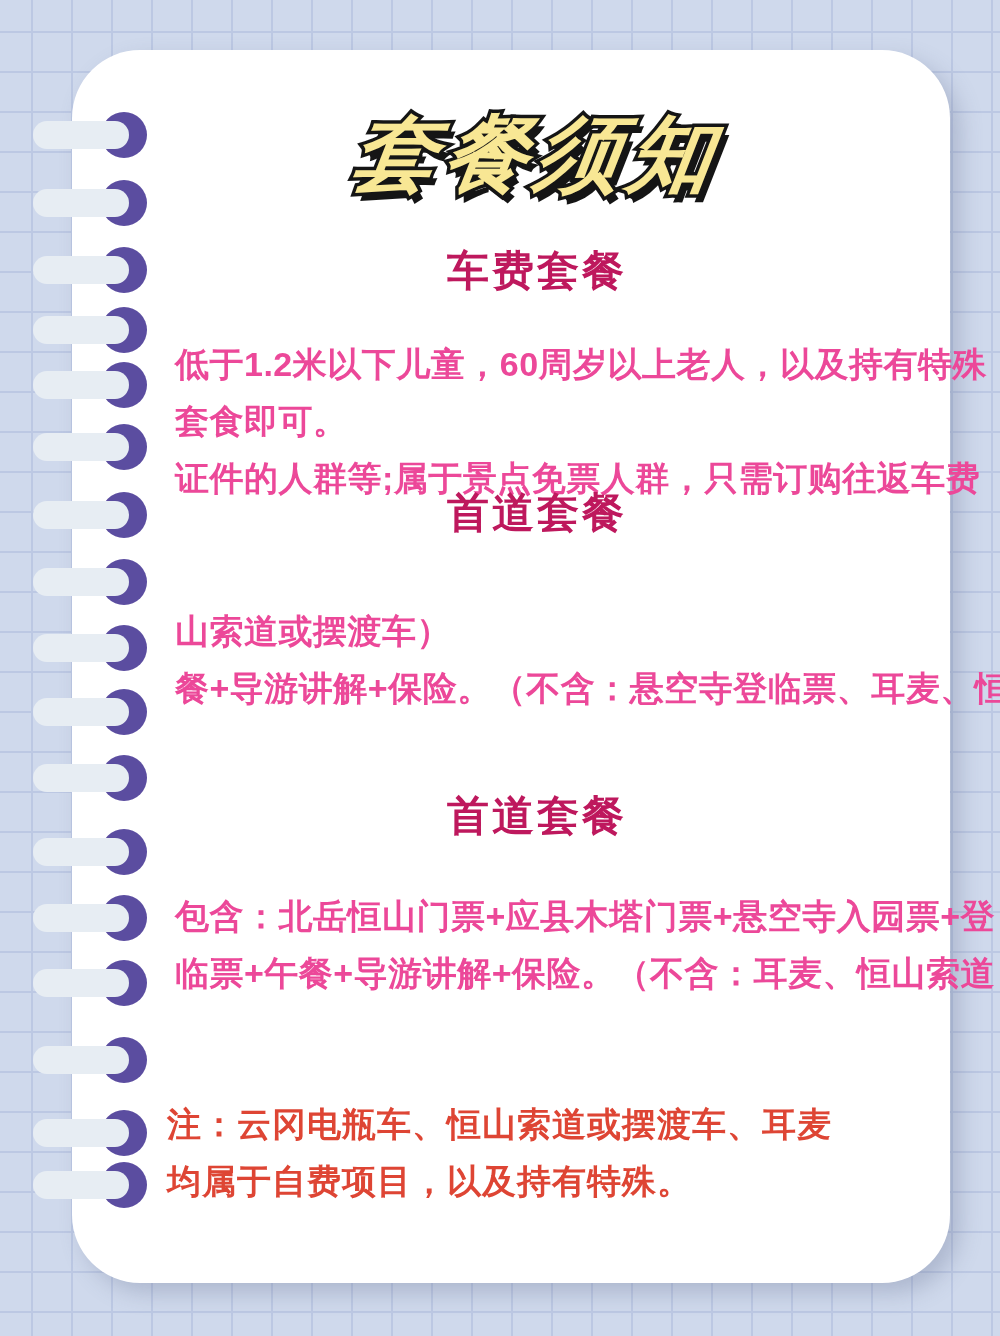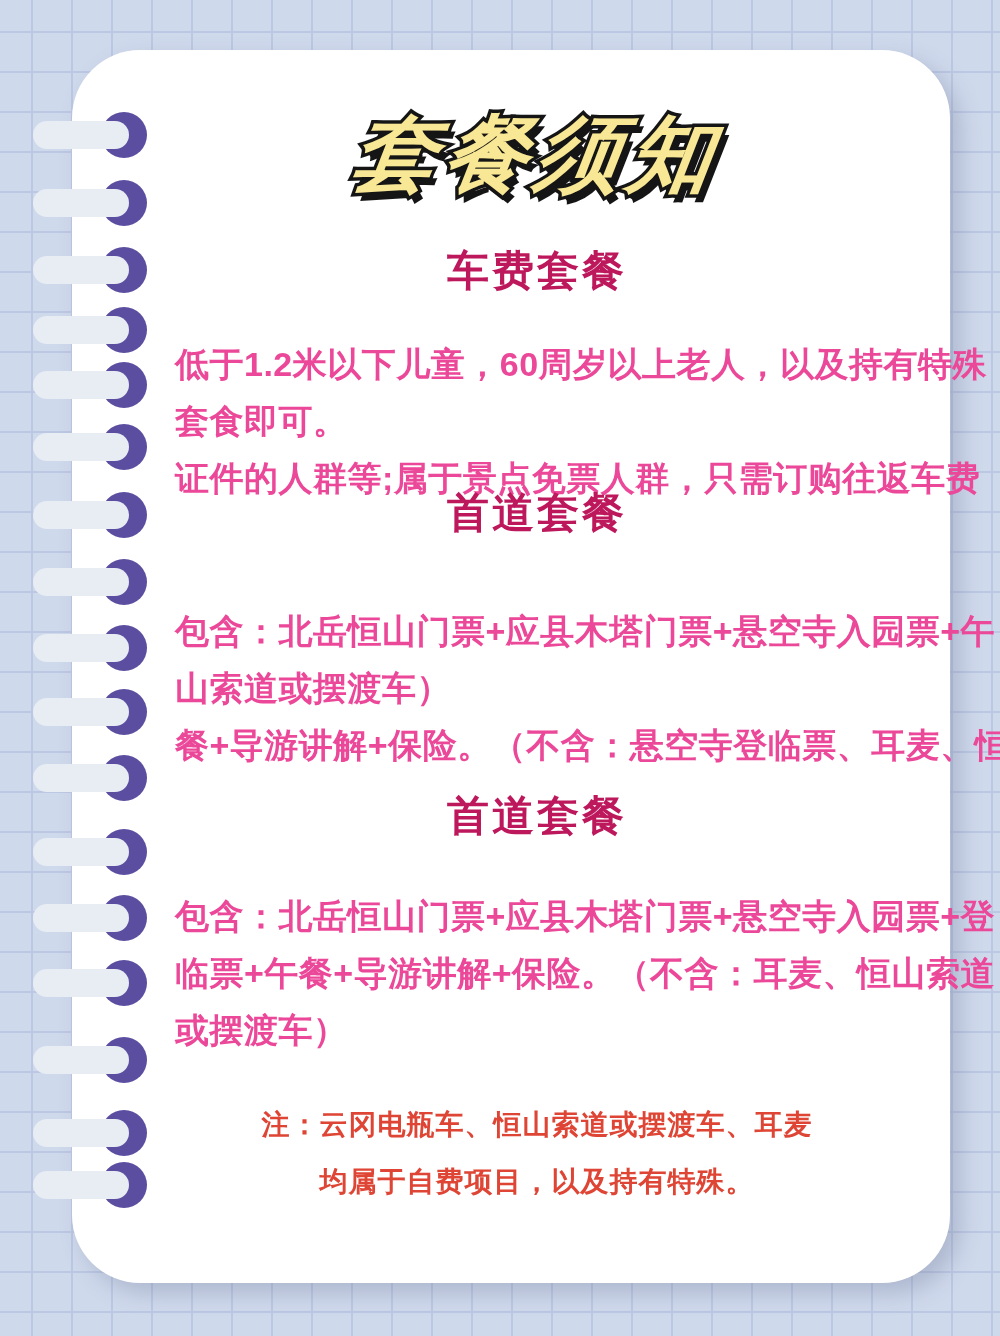--- a/index.html
+++ b/index.html
@@ -80,22 +80,21 @@
     line-height: 57px;
     letter-spacing: 0.5px;
   }
   .sec-body.b1 { top: 286px; }
   .sec-body.b2 { top: 553px; }
   .sec-body.b3 { top: 838px; }
   .sec-body .line { white-space: nowrap; }
 
   .note {
     position: absolute; top: 1046px; left: 0; width: 100%;
-    text-align: center;
-    font-size: 28px;
+    font-size: 34px;
     font-weight: 600;
     line-height: 57px;
     letter-spacing: 1px;
     color: #de4534;
   }
   .note .line { white-space: nowrap; }
 </style>
 </head>
 <body>
 
@@ -178,30 +177,28 @@
 
     <div class="sec-title t1">车费套餐</div>
     <div class="sec-body b1">
       <div class="line">低于1.2米以下儿童，60周岁以上老人，以及持有特殊</div>
       <div class="line">套食即可。</div>
       <div class="line">证件的人群等;属于景点免票人群，只需订购往返车费</div>
     </div>
 
     <div class="sec-title t2">首道套餐</div>
     <div class="sec-body b2">
-      <div class="line">包含：北岳恒山门票+应县木塔门票+悬空寺入园票+午</div>
       <div class="line">山索道或摆渡车）</div>
       <div class="line">餐+导游讲解+保险。（不含：悬空寺登临票、耳麦、恒</div>
     </div>
 
     <div class="sec-title t3">首道套餐</div>
     <div class="sec-body b3">
       <div class="line">包含：北岳恒山门票+应县木塔门票+悬空寺入园票+登</div>
       <div class="line">临票+午餐+导游讲解+保险。（不含：耳麦、恒山索道</div>
-      <div class="line">或摆渡车）</div>
     </div>
 
     <div class="note">
       <div class="line">注：云冈电瓶车、恒山索道或摆渡车、耳麦</div>
       <div class="line">均属于自费项目，以及持有特殊。</div>
     </div>
 
   </div>
 </div>
 

